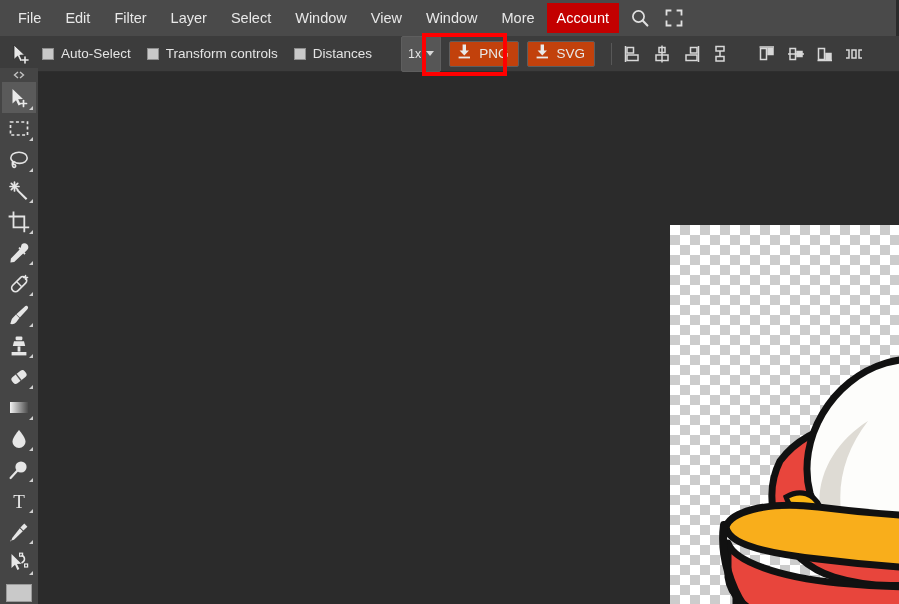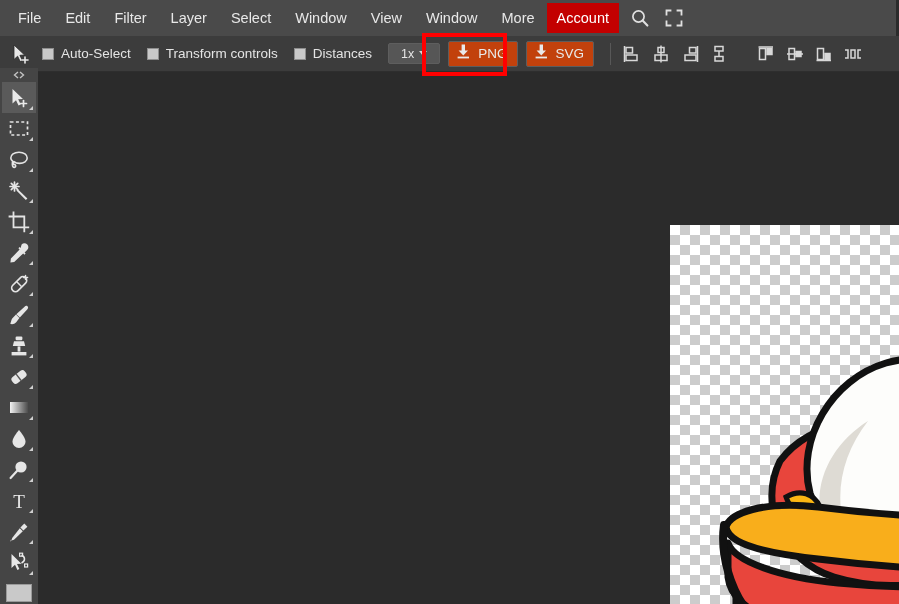--- a/index.html
+++ b/index.html
@@ -63,23 +63,24 @@
     margin-right: 7px;
     flex: none;
   }
   .opt-label { font-size: 13.5px; color: #e4e4e4; white-space: nowrap; }
 
   .zoom-select {
     display: flex; align-items: center;
     background: #565656;
     border: 1px solid #5e5e5e;
     border-radius: 2px;
-    height: 21px;
-    padding: 0 12px;
+    height: 36px;
+    padding: 0 6px;
     margin-right: 8px;
+    margin-left: 13px;
   }
   .zoom-select .zl { font-size: 12.5px; color: #e6e6e6; margin-right: 5px; }
   .caret {
     width: 0; height: 0;
     border-left: 4px solid transparent;
     border-right: 4px solid transparent;
     border-top: 5px solid #d8d8d8;
   }
 
   .export-btn {

